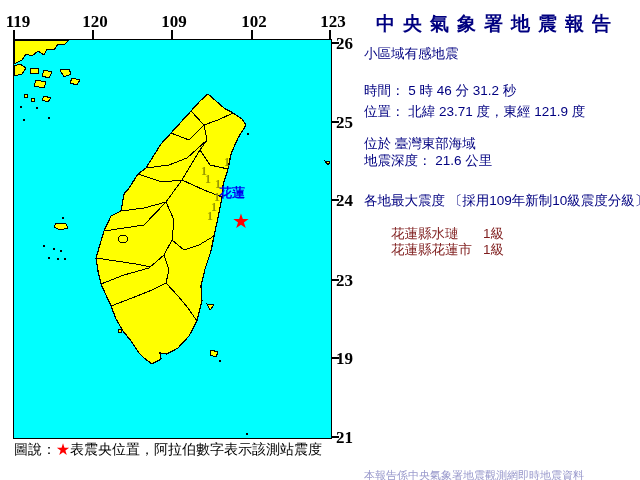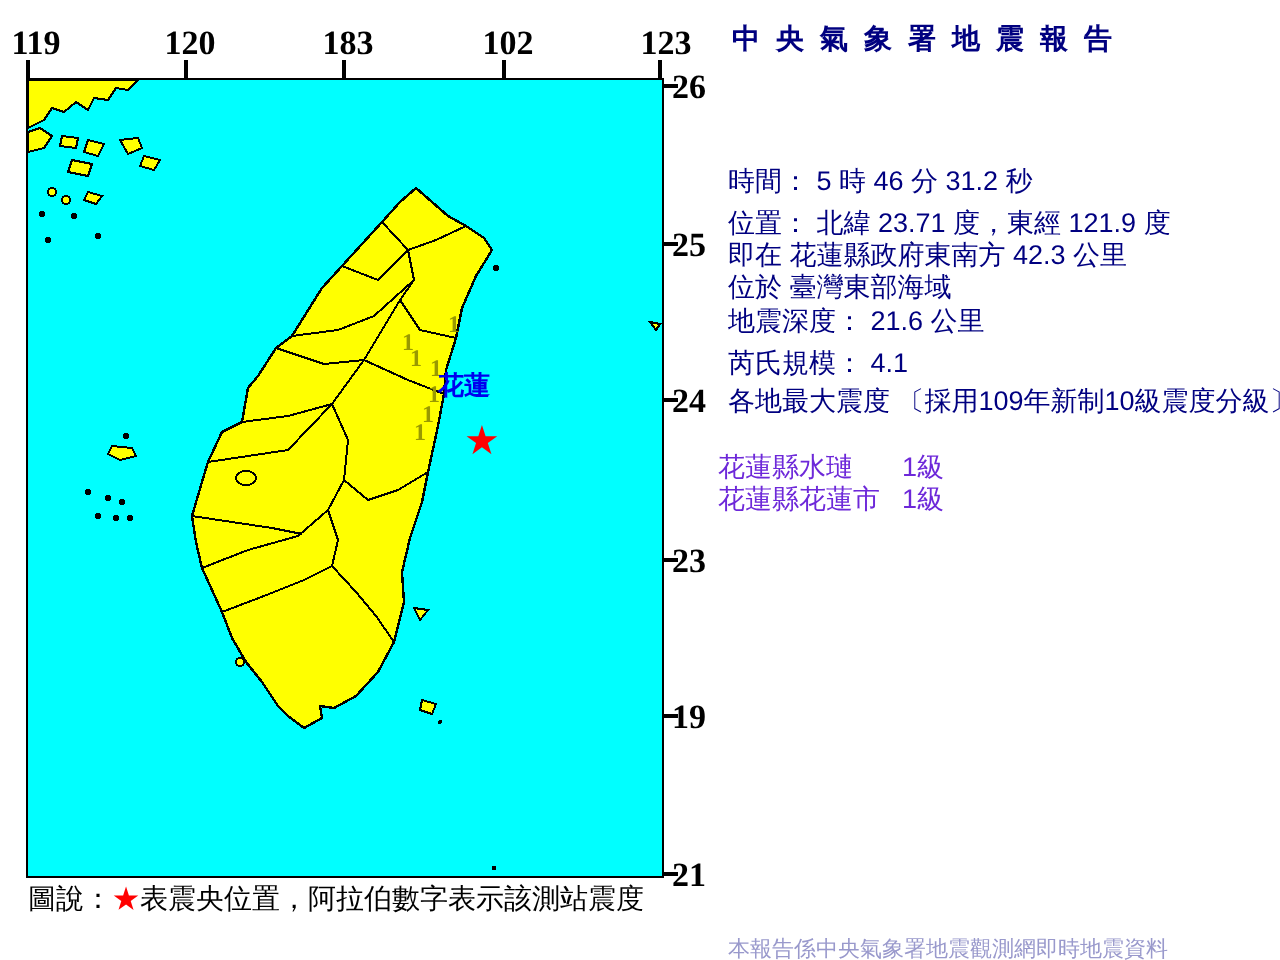--- a/index.html
+++ b/index.html
@@ -11,38 +11,38 @@
   #map svg{position:absolute;left:0;top:0;}
   .lon-label{position:absolute;top:12px;width:44px;text-align:center;font-family:"Liberation Serif",serif;font-weight:bold;font-size:17px;color:#000;}
   .lat-label{position:absolute;left:336px;width:30px;text-align:left;font-family:"Liberation Serif",serif;font-weight:bold;font-size:17px;color:#000;}
   .lon-tick{position:absolute;width:2px;height:9px;background:#000;top:30px;}
   .lat-tick{position:absolute;height:2px;width:8px;background:#000;left:331px;}
   .imark{position:absolute;font-family:"Liberation Serif",serif;font-weight:bold;font-size:12px;color:#999900;line-height:12px;}
   #city-label{position:absolute;left:205px;top:146px;font-size:13px;font-weight:bold;color:#0000ee;line-height:14px;}
   #epicenter{position:absolute;left:218px;top:171px;font-size:20px;color:#ff0000;line-height:20px;}
 
   
-  #report-title{position:absolute;left:366px;top:11px;font-size:14px;font-weight:bold;letter-spacing:8px;color:#000080;white-space:pre;}
+  #report-title{position:absolute;left:376px;top:11px;font-size:19px;font-weight:bold;letter-spacing:8px;color:#000080;white-space:pre;}
   .rline{position:absolute;left:364px;font-size:13.5px;color:#000080;white-space:pre;line-height:15px;}
-  .station-row{position:absolute;left:344px;font-size:13.5px;color:#6d28d9;white-space:pre;line-height:15px;}
+  .station-row{position:absolute;left:376px;font-size:13.5px;color:#7f1d1d;white-space:pre;line-height:15px;}
   .station-name{display:inline-block;width:92px;}
 
   
   #legend{position:absolute;left:14px;top:441px;font-size:14px;color:#000;white-space:pre;}
   #legend .star{color:#ff0000;}
   #footer{position:absolute;left:364px;top:443px;font-size:11px;color:#9999cc;line-height:13px;white-space:pre;}
 </style>
 </head>
 <body>
 
 <div id="page">
 
   <div class="lon-label" style="left:-4px">119</div>
   <div class="lon-label" style="left:73px">120</div>
-  <div class="lon-label" style="left:152px">183</div>
+  <div class="lon-label" style="left:152px">109</div>
   <div class="lon-label" style="left:232px">102</div>
   <div class="lon-label" style="left:311px">123</div>
   <div class="lon-tick" style="left:13px"></div>
   <div class="lon-tick" style="left:92px"></div>
   <div class="lon-tick" style="left:171px"></div>
   <div class="lon-tick" style="left:251px"></div>
   <div class="lon-tick" style="left:329px"></div>
 
   <div class="lat-label" style="top:34px">26</div>
   <div class="lat-label" style="top:113px">25</div>
@@ -121,26 +121,25 @@
     <span class="imark" style="left:201px;top:138px">1</span>
     <span class="imark" style="left:200px;top:151px">1</span>
     <span class="imark" style="left:197px;top:161px">1</span>
     <span class="imark" style="left:193px;top:170px">1</span>
 
     <div id="city-label">花蓮</div>
     <div id="epicenter">★</div>
   </div>
 
   <div id="report-title">中央氣象署地震報告</div>
+  <div class="rline" style="top:46px">小區域有感地震</div>
   <div class="rline" style="top:83px">時間： 5 時 46 分 31.2 秒</div>
   <div class="rline" style="top:104px">位置： 北緯 23.71 度，東經 121.9 度</div>
-  <div class="rline" style="top:120px">即在 花蓮縣政府東南方 42.3 公里</div>
   <div class="rline" style="top:136px">位於 臺灣東部海域</div>
   <div class="rline" style="top:153px">地震深度： 21.6 公里</div>
-  <div class="rline" style="top:174px">芮氏規模： 4.1</div>
   <div class="rline" style="top:193px">各地最大震度 〔採用109年新制10級震度分級〕</div>
 
   <div class="station-row" style="top:211px">
     <span class="station-name">花蓮縣水璉</span><span>1級</span>
   </div>
   <div class="station-row" style="top:227px">
     <span class="station-name">花蓮縣花蓮市</span><span>1級</span>
   </div>
 
   <div id="legend"><span>圖說：</span><span class="star">★</span><span>表震央位置，阿拉伯數字表示該測站震度</span></div>

